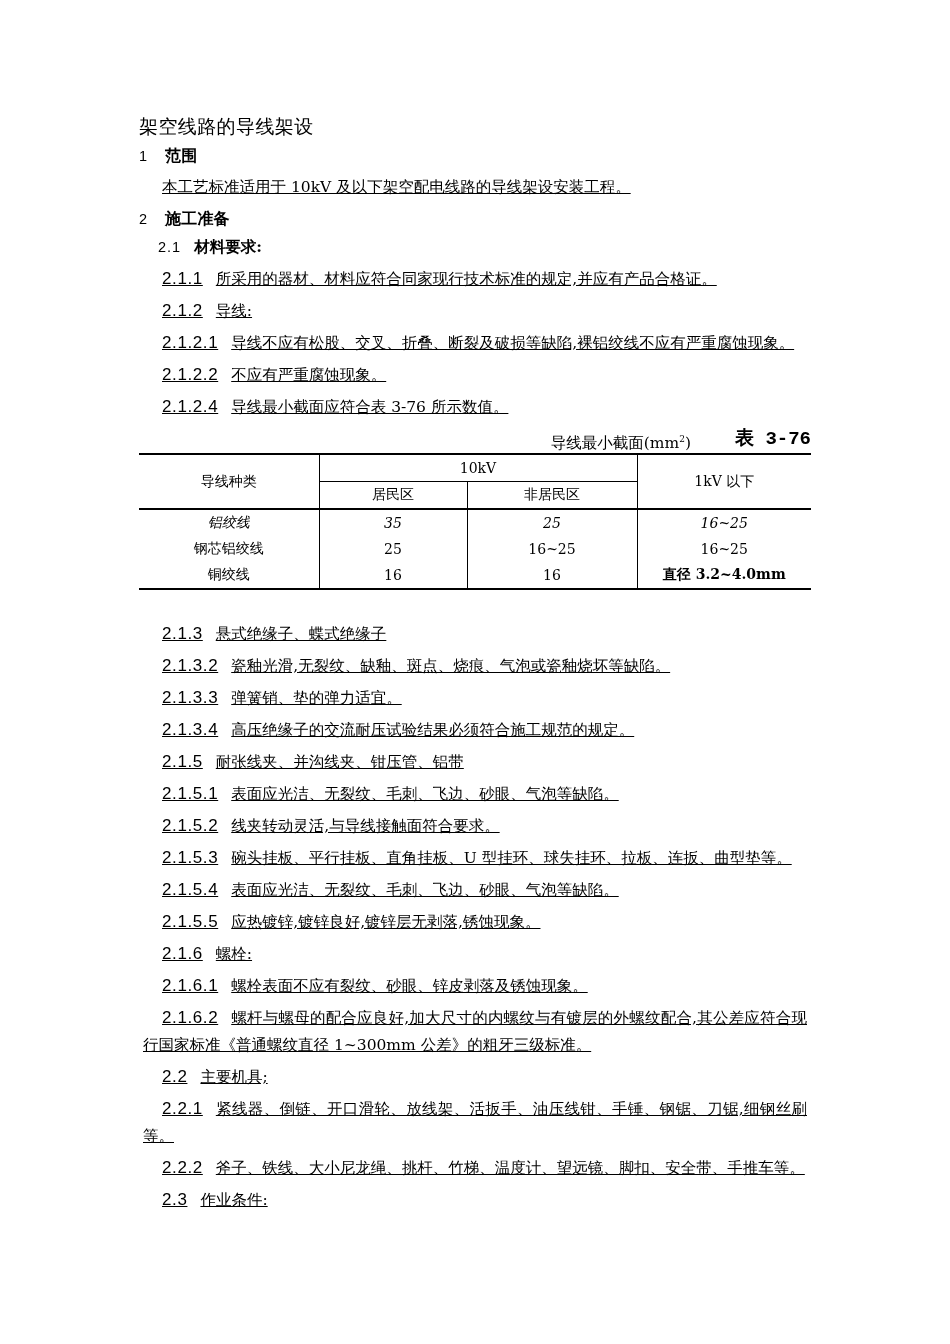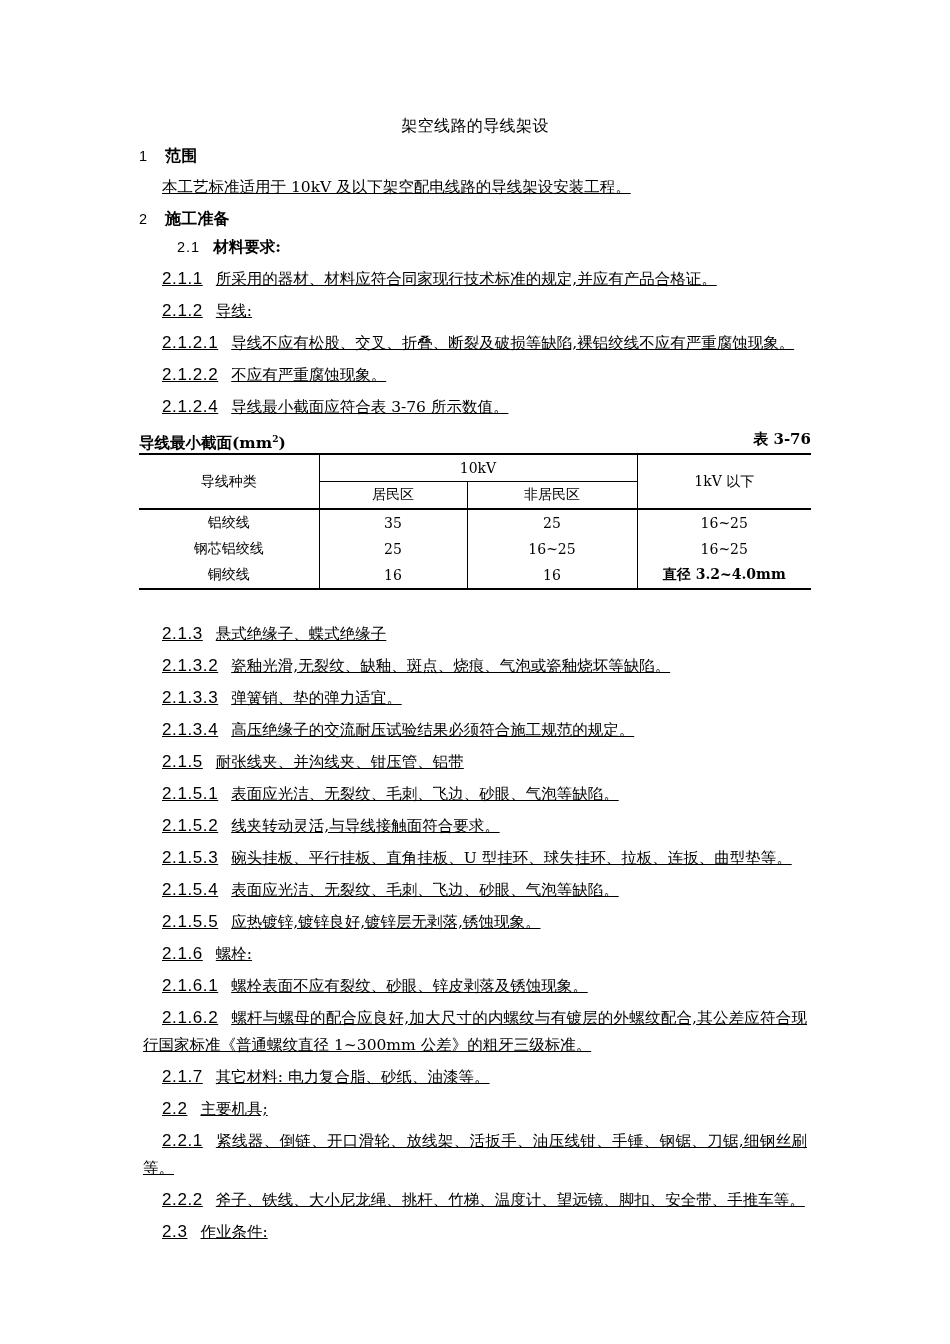--- a/index.html
+++ b/index.html
@@ -24,22 +24,22 @@
   }
   .content {
     position: absolute;
     left: 139px;
     top: 112px;
     width: 672px;
   }
 
   
   .doc-title {
-    text-align: center;
-    font-size: 16px;
+    text-align: left;
+    font-size: 19px;
     line-height: 28px;
     letter-spacing: 0.4px;
     margin: 0 0 2px 0;
   }
   .l1 {
     font-size: 16px;
     font-weight: 700;
     line-height: 28px;
     margin: 0;
     letter-spacing: 0.2px;
@@ -56,21 +56,20 @@
     font-weight: 700;
     line-height: 27px;
     margin: 0;
     padding-left: 19px;
   }
   .l2 .num {
     font-weight: 400;
     font-family: "Liberation Sans", sans-serif;
     font-size: 14.5px;
     letter-spacing: 1px;
-    margin-left: 19px;
   }
   .l2 .gap { display: inline-block; width: 13px; }
 
   p.body {
     font-size: 15.5px;
     line-height: 27px;
     margin: 4px;
     text-align: justify;
     text-justify: inter-ideograph;
     text-decoration: underline;
@@ -89,57 +88,58 @@
 
   
   .table-caption-row {
     position: relative;
     height: 28px;
     margin-top: 2px;
   }
   .table-caption {
     position: absolute;
     left: 0;
-    right: 16px;
-    text-align: left;
+    right: 0;
+    text-align: right;
     font-size: 15.5px;
-    font-weight: 700;
+    font-weight: 400;
     line-height: 28px;
     padding-right: 120px;
   }
   .table-caption sup {
     font-size: 9px;
     vertical-align: super;
   }
   .table-number {
     position: absolute;
     right: 0;
     top: 0;
-    font-size: 15px;
+    font-size: 19px;
     font-weight: 700;
     line-height: 28px;
+    font-family: Liberation Mono, monospace;
   }
 
   table.spec {
     border-collapse: collapse;
     width: 672px;
     table-layout: fixed;
     font-size: 14px;
   }
   table.spec td {
     text-align: center;
     vertical-align: middle;
     padding: 0;
     border: 0;
     height: 26px;
     font-size: 14px;
   }
   
   tr.rule-top td { border-top: 2.6px solid #000; }
-  tr.rule-mid td { border-top: 2.6px solid #000; }
+  tr.rule-mid td { border-top: 2.6px solid #000; font-style: italic; }
   tr.rule-bot td { border-bottom: 2.6px solid #000; }
   .vr { border-right: 1px solid #000 !important; }
   .hl-thin { border-bottom: 1px solid #000 !important; }
 
   .c-kind  { width: 180px; }
   .c-res   { width: 148px; }
   .c-nonres{ width: 170px; }
   .c-low   { width: 174px; }
 
   .cell-tall { height: 30px; }
@@ -241,21 +241,20 @@
 
     <p class="body indent-hang"><span class="lead">2.1.5.5</span><span class="sp"></span><span>应热镀锌,镀锌良好,镀锌层无剥落,锈蚀现象。</span></p>
 
     <p class="body indent-hang"><span class="lead">2.1.6</span><span class="sp"></span><span>螺栓:</span></p>
 
     <p class="body indent-hang"><span class="lead">2.1.6.1</span><span class="sp"></span><span>螺栓表面不应有裂纹、砂眼、锌皮剥落及锈蚀现象。</span></p>
 
     <p class="body indent-hang"><span class="lead">2.1.6.2</span><span class="sp"></span><span>螺杆与螺母的配合应良好,加大尺寸的内螺纹与有镀层的外螺纹配合,其公差应符合现行国家标准《普通螺纹直径 1~300mm 公差》的粗牙三级标准。</span></p>
 
 
-    <p class="body indent-hang"><span class="lead">2.1.7</span><span class="sp"></span><span>其它材料: 电力复合脂、砂纸、油漆等。</span></p>
 
     <p class="body indent-hang"><span class="lead">2.2</span><span class="sp"></span><span>主要机具;</span></p>
 
     <p class="body indent-hang"><span class="lead">2.2.1</span><span class="sp"></span><span>紧线器、倒链、开口滑轮、放线架、活扳手、油压线钳、手锤、钢锯、刀锯,细钢丝刷等。</span></p>
 
     <p class="body indent-hang"><span class="lead">2.2.2</span><span class="sp"></span><span>斧子、铁线、大小尼龙绳、挑杆、竹梯、温度计、望远镜、脚扣、安全带、手推车等。</span></p>
 
     <p class="body indent-hang"><span class="lead">2.3</span><span class="sp"></span><span>作业条件:</span></p>
 
   </div>

